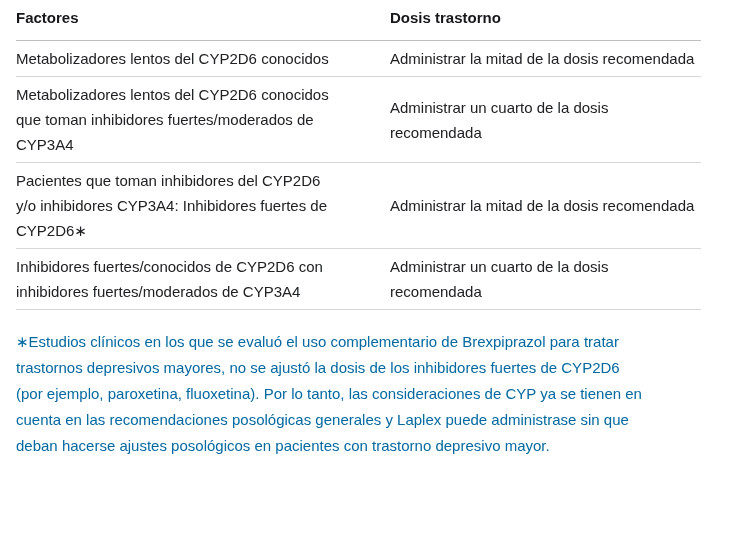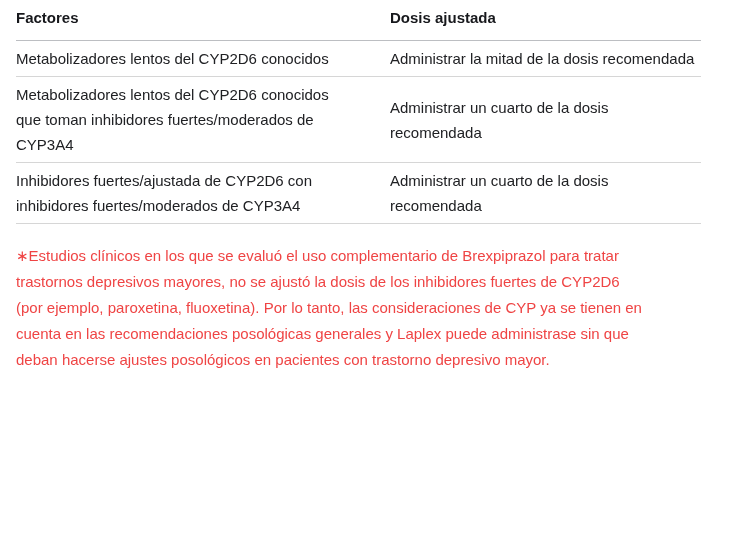--- a/index.html
+++ b/index.html
@@ -41,51 +41,57 @@
     color: #17181c;
     padding: 5px 0 10px 0;
     border-bottom: 1px solid #bcbec2;
     white-space: nowrap;
   }
   .footnote {
     margin-top: 19px;
     font-size: 15px;
     line-height: 26px;
     white-space: pre-line;
-    color: #ef4444;
+    color: #0369a1;
   }
 </style>
 </head>
 <body>
 
 <div class="page">
 
   <div class="dose-table">
 
     <div class="t-row header">
       <div class="t-cell factor">Factores</div>
-      <div class="t-cell dose">Dosis ajustada</div>
+      <div class="t-cell dose">Dosis trastorno</div>
     </div>
 
     <div class="t-row">
       <div class="t-cell factor">Metabolizadores lentos del CYP2D6 conocidos</div>
       <div class="t-cell dose">Administrar la mitad de la dosis recomendada</div>
     </div>
 
     <div class="t-row">
       <div class="t-cell factor">Metabolizadores lentos del CYP2D6 conocidos
 que toman inhibidores fuertes/moderados de
 CYP3A4</div>
       <div class="t-cell dose">Administrar un cuarto de la dosis recomendada</div>
     </div>
 
+    <div class="t-row">
+      <div class="t-cell factor">Pacientes que toman inhibidores del CYP2D6
+y/o inhibidores CYP3A4: Inhibidores fuertes de
+CYP2D6∗</div>
+      <div class="t-cell dose">Administrar la mitad de la dosis recomendada</div>
+    </div>
 
 
     <div class="t-row">
-      <div class="t-cell factor">Inhibidores fuertes/ajustada de CYP2D6 con
+      <div class="t-cell factor">Inhibidores fuertes/conocidos de CYP2D6 con
 inhibidores fuertes/moderados de CYP3A4</div>
       <div class="t-cell dose">Administrar un cuarto de la dosis recomendada</div>
     </div>
 
   </div>
 
   <p class="footnote">∗Estudios clínicos en los que se evaluó el uso complementario de Brexpiprazol para tratar
 trastornos depresivos mayores, no se ajustó la dosis de los inhibidores fuertes de CYP2D6
 (por ejemplo, paroxetina, fluoxetina). Por lo tanto, las consideraciones de CYP ya se tienen en
 cuenta en las recomendaciones posológicas generales y Laplex puede administrase sin que

